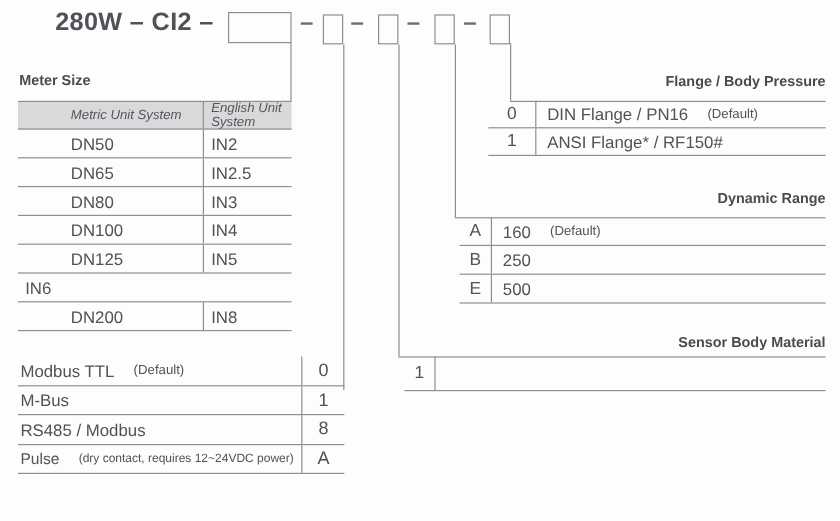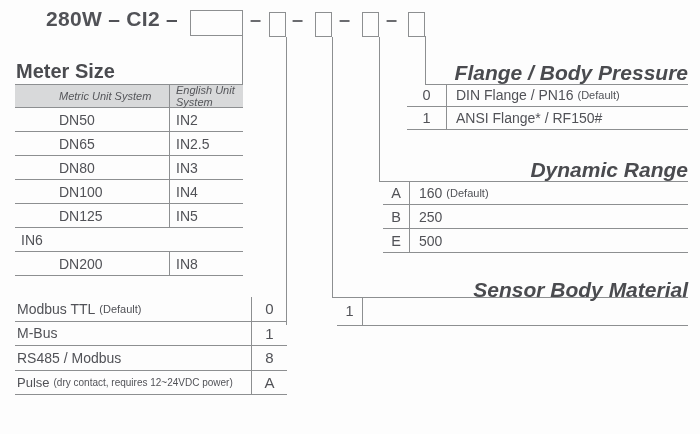--- a/index.html
+++ b/index.html
@@ -32,22 +32,22 @@
   .v-comm   { left:286px; top:37px; height:288px; }
   .v-sensor { left:332px; top:37px; height:260px; }
   .v-dyn    { left:379px; top:37px; height:144px; }
   .v-flange { left:425px; top:36px; height:48px; }
   .hline { position:absolute; height:1px; background:var(--line, #8d8f91); }
   .u-flange { left:425px; top:84px;  width:263px; }
   .u-dyn    { left:379px; top:181px; width:309px; }
   .u-sensor { left:332px; top:297px; width:356px; }
   
   .sec-title { position:absolute; font-weight:700; color:#4a4b4f; white-space:nowrap; }
-  .t-meter  { left:16px; top:60px;  font-size:20px; }
-  .t-right  { width:298px; left:390px; text-align:right; font-size:21px;font-style:italic; }
+  .t-meter  { left:16px; top:60px;  font-size:12px; }
+  .t-right  { width:298px; left:390px; text-align:right; font-size:12px; }
   .t-flange { top:61px; }
   .t-dyn    { top:158px; }
   .t-sensor { top:278px; }
   
   .meter-table { position:absolute; left:15px; top:84px; width:228px; border-top:1px solid var(--line,#8d8f91); }
   .ms-header {
     display:flex; height:23px; background:var(--header-bg,#d8d9da);
     border-bottom:1px solid var(--line,#8d8f91);
     font-style:italic; font-size:11px; color:#55565a;
   }
@@ -74,21 +74,21 @@
   .sensor-table { left:337px; top:297px; width:351px; }
   .opt-row { display:flex; border-bottom:1px solid var(--line,#8d8f91); font-size:14px; }
   .flange-table .opt-row { height:23px; }
   .dyn-table    .opt-row { height:24px; }
   .sensor-table .opt-row { height:29px; }
   .opt-code { display:flex; align-items:center; justify-content:center; border-right:1px solid var(--line,#8d8f91); height:100%; font-size:14.5px; }
   .flange-table .opt-code { width:40px; }
   .dyn-table    .opt-code { width:27px; }
   .sensor-table .opt-code { width:26px; }
   .opt-lbl { flex:1; display:flex; align-items:center; padding-left:9px; height:100%; white-space:nowrap; }
-  .note { font-size:11px; margin-left:4px; white-space:nowrap; }
+  .note { font-size:11px; margin-left:16px; white-space:nowrap; }
 </style>
 </head>
 <body>
 
 <div class="canvas">
 
   <div class="code-prefix">280W – CI2 –</div>
   <div class="code-box box-main"></div>
   <span class="code-dash d1">–</span>
   <div class="code-box box-sm b1"></div>

